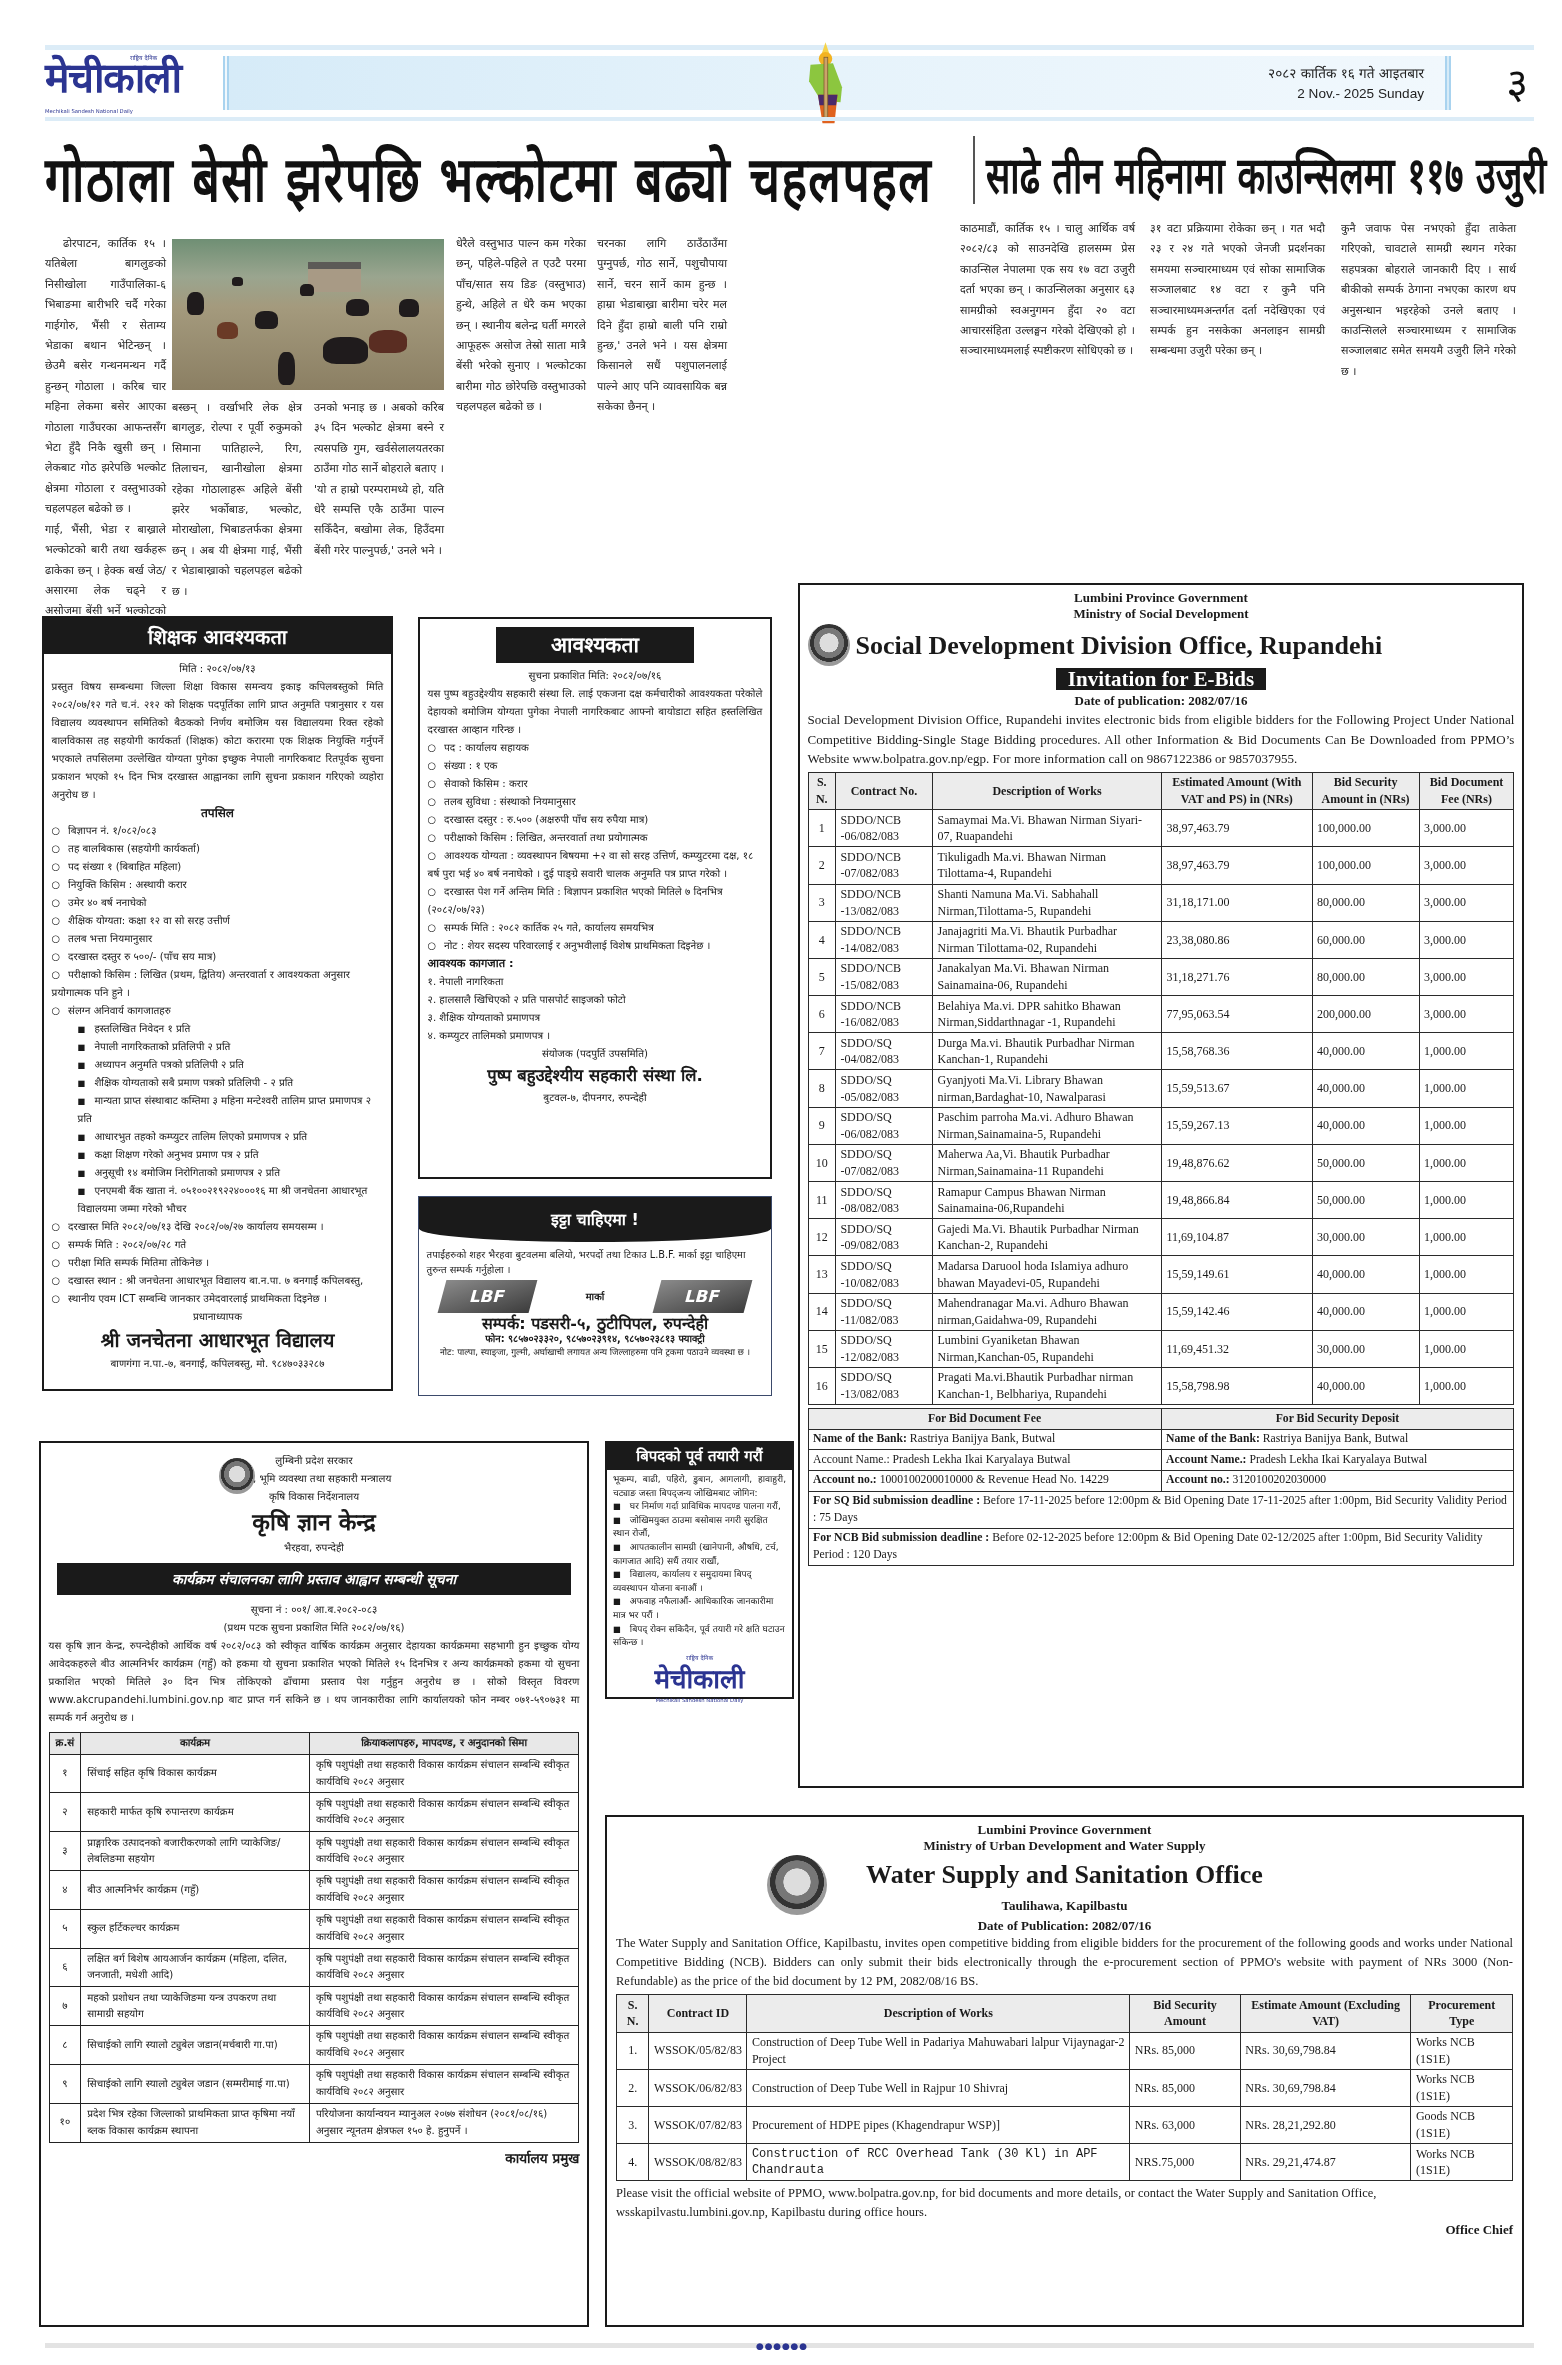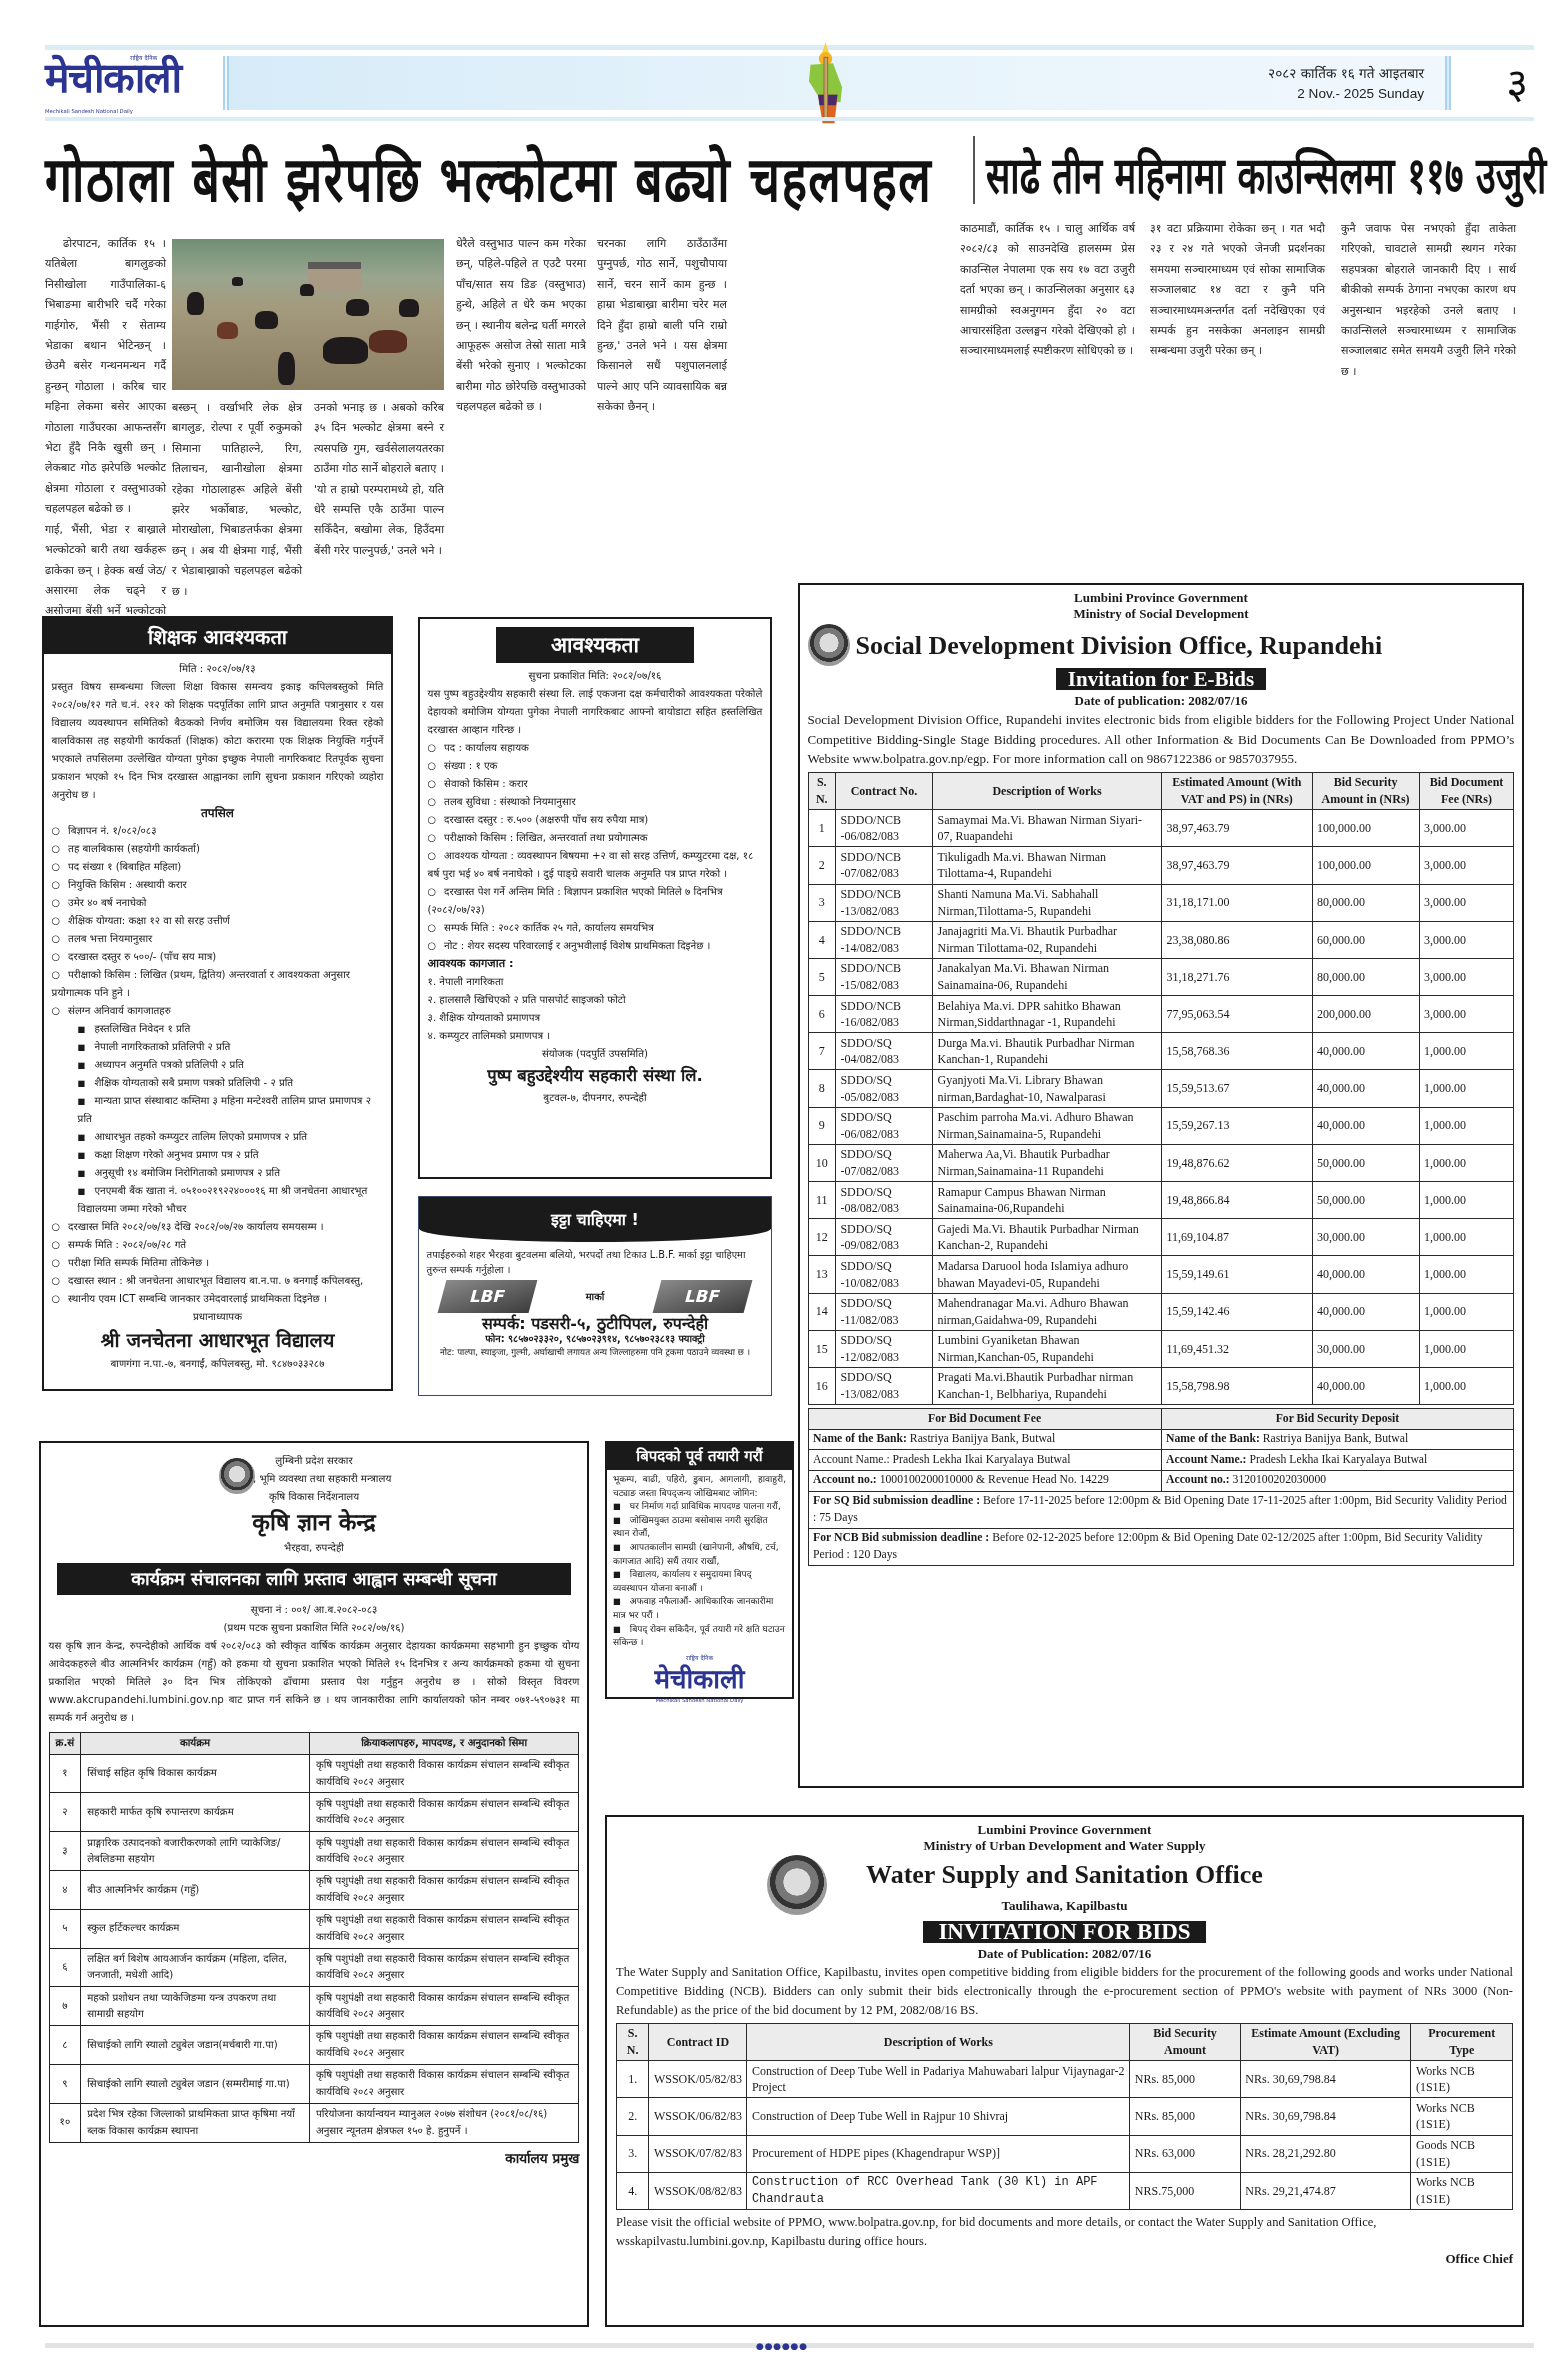--- a/index.html
+++ b/index.html
@@ -199,21 +199,21 @@
 <div class="abs ad-box" style="left:39px; top:1441px; width:550px; height:886px;">
   <div class="ad-body" style="padding:9px 7.6px;">
     <div style="position:relative;">
       <div class="emblem" style="position:absolute; left:170px; top:6px; width:36px; height:36px;"></div>
       <div class="center">लुम्बिनी प्रदेश सरकार</div>
       <div class="center">कृषि, भूमि व्यवस्था तथा सहकारी मन्त्रालय</div>
       <div class="center">कृषि विकास निर्देशनालय</div>
       <div class="center" style="font-weight:800; font-size:23px; line-height:33px;">कृषि ज्ञान केन्द्र</div>
       <div class="center">भैरहवा, रुपन्देही</div>
     </div>
-    <div class="ad-title-bar" style="font-size:18px; line-height:32px; margin:6px 8px;">कार्यक्रम संचालनका लागि प्रस्ताव आह्वान सम्बन्धी सूचना</div>
+    <div class="ad-title-bar" style="font-size:14px; line-height:32px; margin:6px 8px;font-style:italic;">कार्यक्रम संचालनका लागि प्रस्ताव आह्वान सम्बन्धी सूचना</div>
     <div class="center">सूचना नं : ००१/ आ.ब.२०८२-०८३</div>
     <div class="center">(प्रथम पटक सुचना प्रकाशित मिति २०८२/०७/१६)</div>
     <p style="text-align:justify;">यस कृषि ज्ञान केन्द्र, रुपन्देहीको आर्थिक वर्ष २०८२/०८३ को स्वीकृत वार्षिक कार्यक्रम अनुसार देहायका कार्यक्रममा सहभागी हुन इच्छुक योग्य आवेदकहरुले बीउ आत्मनिर्भर कार्यक्रम (गहुँ) को हकमा यो सुचना प्रकाशित भएको मितिले १५ दिनभित्र र अन्य कार्यक्रमको हकमा यो सुचना प्रकाशित भएको मितिले ३० दिन भित्र तोकिएको ढाँचामा प्रस्ताव पेश गर्नुहुन अनुरोध छ । सोको विस्तृत विवरण www.akcrupandehi.lumbini.gov.np बाट प्राप्त गर्न सकिने छ । थप जानकारीका लागि कार्यालयको फोन नम्बर ०७१-५९०७३१ मा सम्पर्क गर्न अनुरोध छ ।</p>
     <table class="np-tbl" style="margin-top:4.5px;">
       <thead>
           <tr id="agri-head">
             <th>क्र.सं</th>
             <th>कार्यक्रम</th>
             <th>क्रियाकलापहरु, मापदण्ड, र अनुदानको सिमा</th>
           </tr>
@@ -479,21 +479,20 @@
 
 <div class="abs ad-box serif" style="left:605px; top:1815px; width:919px; height:512px;">
   <div style="padding:4.5px 9px; font-size:13px; line-height:16.6px;">
     <div style="position:relative;">
       <div class="emblem" style="position:absolute; left:151px; top:33px; width:60px; height:60px;"></div>
       <div class="center" style="font-weight:700;">Lumbini Province Government</div>
       <div class="center" style="font-weight:700;">Ministry of Urban Development and Water Supply</div>
       <div class="center" style="font-weight:700; font-size:26px; line-height:39px;">Water Supply and Sanitation Office</div>
       <div class="center" style="font-weight:700; margin-top:4.5px;">Taulihawa, Kapilbastu</div>
     </div>
-    <div style="text-align:center; margin-top:6px;"><span class="ad-title-bar serif" style="display:inline-block; font-size:23px; padding:3px 15px;">INVITATION FOR BIDS</span></div>
     <div class="center" style="font-weight:700; margin-top:3px;">Date of Publication: 2082/07/16</div>
     <p style="text-align:justify; font-size:12.5px; line-height:19px;">The Water Supply and Sanitation Office, Kapilbastu, invites open competitive bidding from eligible bidders for the procurement of the following goods and works under National Competitive Bidding (NCB). Bidders can only submit their bids electronically through the e-procurement section of PPMO's website with payment of NRs 3000 (Non-Refundable) as the price of the bid document by 12 PM, 2082/08/16 BS.</p>
     <table class="tbl" style="font-size:12px; margin-top:3px;">
       <thead>
           <tr id="water-head">
             <th>S. N.</th>
             <th>Contract ID</th>
             <th>Description of Works</th>
             <th>Bid Security Amount</th>
             <th>Estimate Amount (Excluding VAT)</th>

